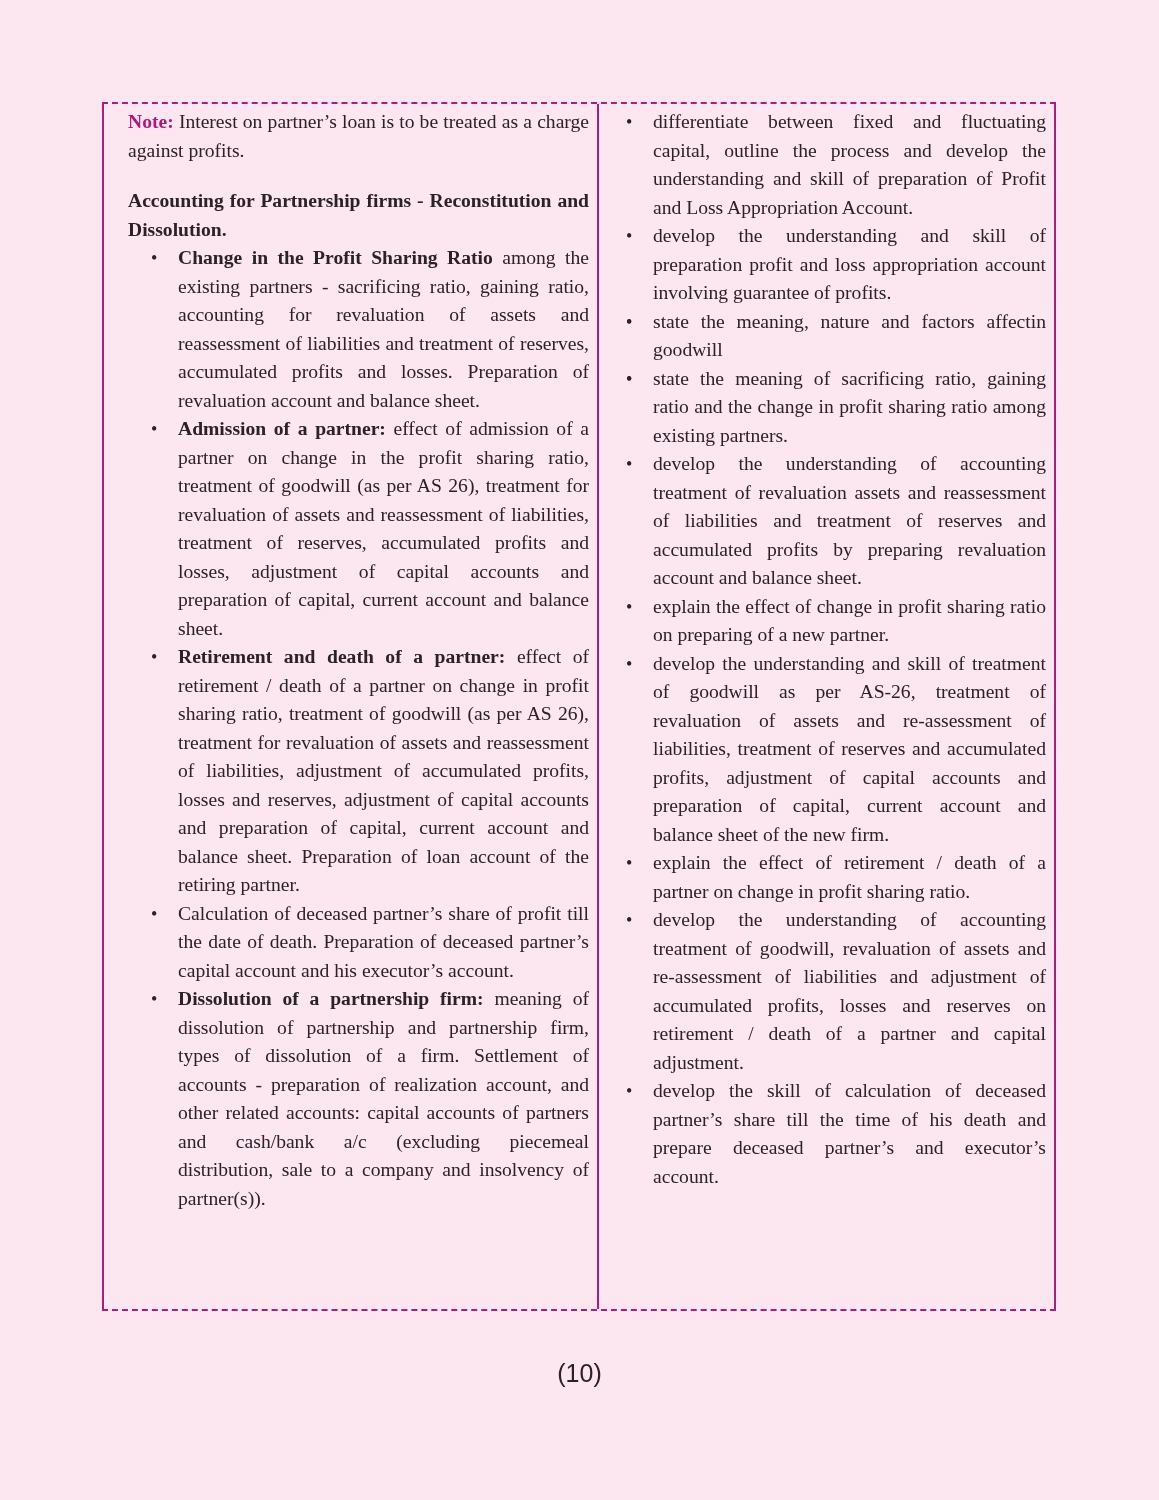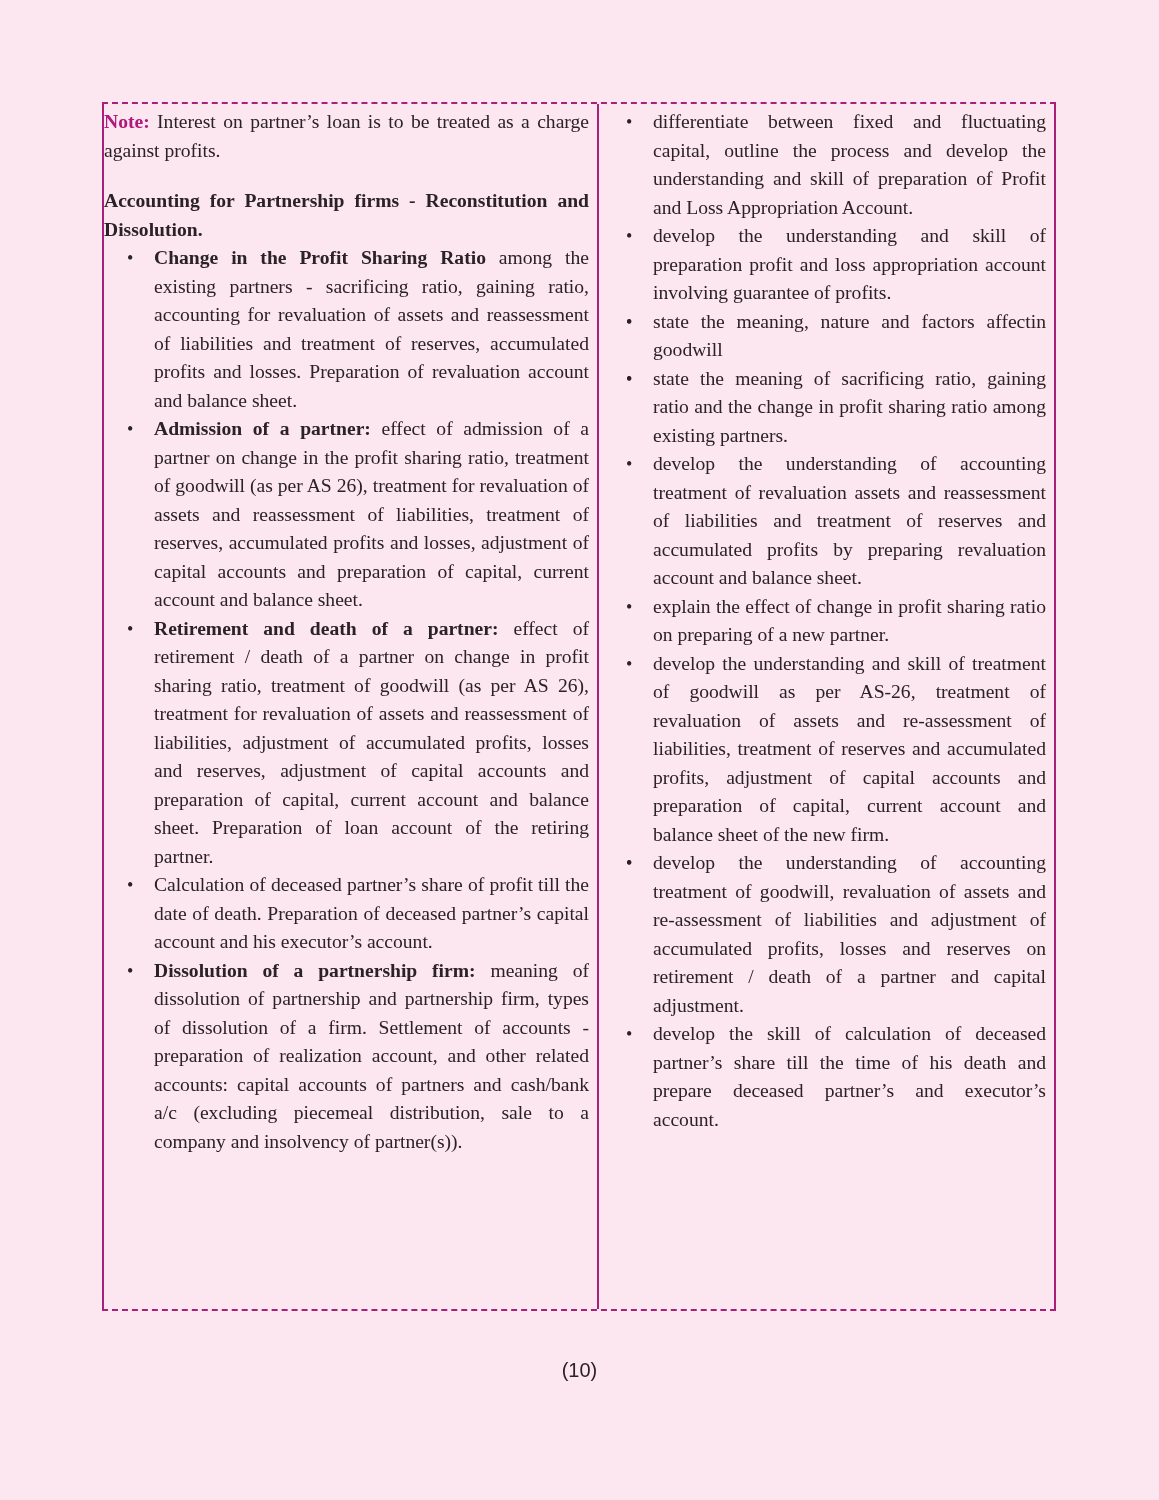--- a/index.html
+++ b/index.html
@@ -24,21 +24,21 @@
   }
   .col {
     box-sizing: border-box;
     padding-top: 4px;
     font-size: 19.6px;
     line-height: 28.5px;
     text-align: justify;
   }
   .col.left {
     width: 495px;
-    padding-left: 0; padding-right: 8px;
+    padding-left: 24px; padding-right: 8px;
     border-right: 2px solid #a8207a;
   }
   .col.right {
     width: 455px;
     padding-left: 22px; padding-right: 8px;
   }
   p { margin: 0; }
   .note-label { color: #b0187a; font-weight: bold; }
   .heading { font-weight: bold; margin-top: 22px; }
   ul { margin: 0; padding: 0; list-style: none; }
@@ -50,21 +50,21 @@
     font-size: 18px;
   }
   .left .bullet { left: -27px; }
   .right .bullet { left: -27px; }
   .lead { font-weight: bold; }
   .page-number {
     position: absolute;
     top: 1359px; left: 0; width: 1159px;
     text-align: center;
     font-family: "Liberation Sans", "DejaVu Sans", sans-serif;
-    font-size: 20px;
+    font-size: 25px;
     color: #2a2226;
   }
 </style>
 </head>
 <body>
 
 <div class="table">
   <div class="col left">
     <p><span class="note-label">Note:</span><span> Interest on partner’s loan is to be treated as a charge against profits.</span></p>
     <p class="heading">Accounting for Partnership firms - Reconstitution and Dissolution.</p>
@@ -80,20 +80,20 @@
     <ul>
       <li><span class="bullet">•</span><span>differentiate between fixed and fluctuating capital, outline the process and develop the understanding and skill of preparation of Profit and Loss Appropriation Account.</span></li>
       <li><span class="bullet">•</span><span>develop the understanding and skill of preparation profit and loss appropriation account involving guarantee of profits.</span></li>
       <li><span class="bullet">•</span></li>
       <li><span class="bullet">•</span><span>state the meaning, nature and factors affectin goodwill</span></li>
       <li><span class="bullet">•</span></li>
       <li><span class="bullet">•</span><span>state the meaning of sacrificing ratio, gaining ratio and the change in profit sharing ratio among existing partners.</span></li>
       <li><span class="bullet">•</span><span>develop the understanding of accounting treatment of revaluation assets and reassessment of liabilities and treatment of reserves and accumulated profits by preparing revaluation account and balance sheet.</span></li>
       <li><span class="bullet">•</span><span>explain the effect of change in profit sharing ratio on preparing of a new partner.</span></li>
       <li><span class="bullet">•</span><span>develop the understanding and skill of treatment of goodwill as per AS-26, treatment of revaluation of assets and re-assessment of liabilities, treatment of reserves and accumulated profits, adjustment of capital accounts and preparation of capital, current account and balance sheet of the new firm.</span></li>
-      <li><span class="bullet">•</span></li>
+      <li><span class="bullet">•</span><span>explain the effect of retirement / death of a partner on change in profit sharing ratio.</span></li>
       <li><span class="bullet">•</span><span>develop the understanding of accounting treatment of goodwill, revaluation of assets and re-assessment of liabilities and adjustment of accumulated profits, losses and reserves on retirement / death of a partner and capital adjustment.</span></li>
       <li><span class="bullet">•</span><span>develop the skill of calculation of deceased partner’s share till the time of his death and prepare deceased partner’s and executor’s account.</span></li>
     </ul>
   </div>
 </div>
 
 <div class="page-number">(10)</div>
 
 </body></html>

